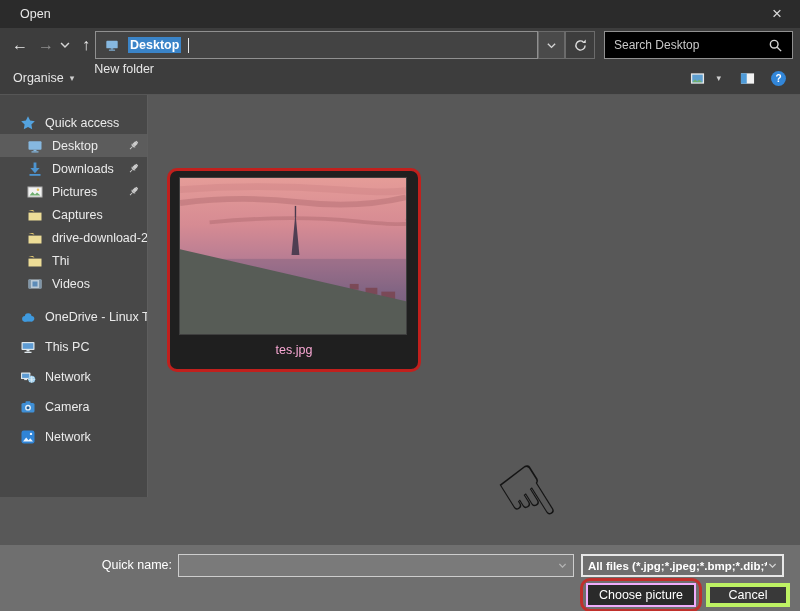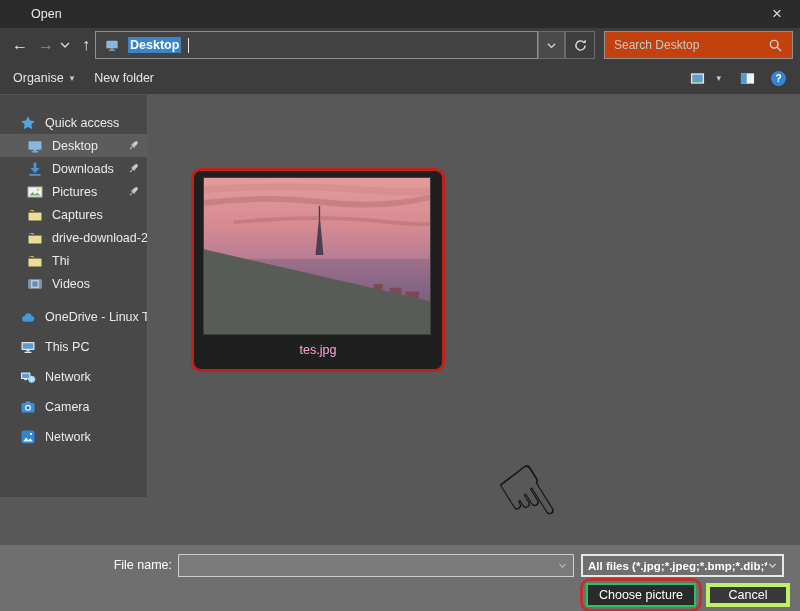--- a/index.html
+++ b/index.html
@@ -1,51 +1,51 @@
 <!DOCTYPE html>
 <html><head>
 <meta charset="utf-8">
 <style>
   html,body{margin:0;padding:0;background:#222;}
   *{box-sizing:border-box;font-family:"Liberation Sans",sans-serif;}
   .app{position:relative;width:800px;height:611px;background:#585858;overflow:hidden;user-select:none;}
 
   
-  .titlebar{height:28px;background:#2b2b2b;color:#e9e9e9;font-size:12.5px;display:flex;align-items:center;padding-left:31px;}
+  .titlebar{height:28px;background:#2b2b2b;color:#e9e9e9;font-size:12.5px;display:flex;align-items:center;padding-left:20px;}
   .close-btn{margin-left:auto;width:46px;height:28px;display:flex;align-items:center;justify-content:center;font-size:17px;color:#d9d9d9;cursor:default;}
 
   
   .navrow{height:34px;background:#3d3d3d;position:relative;}
   .nav-glyph{position:absolute;top:0;height:34px;display:flex;align-items:center;justify-content:center;font-size:16px;color:#e6e6e6;}
   .nav-back{left:8px;width:24px;}
   .nav-fwd{left:34px;width:24px;color:#8f8f8f;}
   .nav-recent{left:58px;width:16px;}
   .nav-up{left:74px;width:24px;}
   .address{position:absolute;left:95px;top:3px;width:443px;height:28px;border:1px solid #909090;background:#434343;display:flex;align-items:center;padding-left:7px;gap:7px;}
   .addr-icon{width:18px;height:14px;}
   .addr-sel{background:#3a84c8;color:#fff;font-size:12.5px;font-weight:bold;padding:1px 2px;}
   .addr-caret{width:1px;height:15px;background:#e8e8e8;}
   .addr-chevron-btn{position:absolute;left:538px;top:3px;width:27px;height:28px;background:#4a4a4a;border:1px solid #6b6b6b;display:flex;align-items:center;justify-content:center;}
   .refresh-btn{position:absolute;left:565px;top:3px;width:30px;height:28px;border:1px solid #6b6b6b;display:flex;align-items:center;justify-content:center;}
-  .search{position:absolute;left:604px;top:3px;width:189px;height:28px;border:1px solid #909090;background:#c2410c;display:flex;align-items:center;}
+  .search{position:absolute;left:604px;top:3px;width:189px;height:28px;border:1px solid #909090;background:#000000;display:flex;align-items:center;}
   .search input{flex:1;background:transparent;border:none;outline:none;color:#d5d5d5;font-size:12px;padding:0 6px 0 9px;min-width:0;}
   .search input::placeholder{color:#c9c9c9;opacity:1;}
   .search .mag{width:15px;height:15px;margin-right:9px;flex:0 0 15px;}
 
   
-  .toolrow{height:33px;background:#3d3d3d;display:flex;align-items:center;border-bottom:1px solid #565656;color:#e6e6e6;font-size:12.5px;}
+  .toolrow{height:33px;background:#3d3d3d;display:flex;border-bottom:1px solid #565656;color:#e6e6e6;font-size:12.5px;}
   .organise{margin-left:13px;display:flex;align-items:center;gap:6px;}
   .tri{font-size:9px;color:#cfcfcf;}
   .newfolder{margin-left:20px;}
   .tool-right{margin-left:auto;display:flex;align-items:center;gap:10px;margin-right:13px;}
   .tool-ic{width:17px;height:15px;display:block;}
   .help-ic{width:17px;height:17px;}
 
   
-  .bodyrow{display:flex;height:402px;gap:24px;}
+  .bodyrow{display:flex;height:402px;}
   .sidebar{width:148px;background:#484848;border-right:1px solid #5e5e5e;padding-top:16px;overflow:hidden;}
   .side-item{display:flex;align-items:center;height:23px;padding-left:20px;gap:9px;color:#ebebeb;font-size:12.5px;white-space:nowrap;}
   .side-item.indent{padding-left:27px;}
   .side-item.group2{height:30px;}
   .side-item.gap{margin-top:7px;}
   .side-item.selected{background:#5c5c5c;}
   .side-item .ic{width:16px;height:16px;flex:0 0 16px;}
   .side-item .lbl{flex:1;overflow:hidden;}
   .side-item .pin{width:13px;height:13px;flex:0 0 13px;margin-right:7px;}
   .main{flex:1;background:#585858;position:relative;}
@@ -58,21 +58,21 @@
   
   .footer{position:absolute;left:0;right:0;bottom:0;height:66px;background:#6f6f6f;}
   .fn-label{position:absolute;left:92px;top:13px;width:80px;text-align:right;color:#fff;font-size:12.5px;}
   .fn-combo{position:absolute;left:178px;top:9px;width:396px;height:23px;background:#7a7a7a;border:1px solid #cdcdcd;display:flex;align-items:center;}
   .fn-combo input{flex:1;background:transparent;border:none;outline:none;color:#fff;font-size:12px;padding:0 4px 0 6px;min-width:0;}
   .fn-combo .chev{width:11px;height:11px;margin-right:5px;opacity:.65;flex:0 0 11px;}
   .ft-select{position:absolute;left:581px;top:9px;width:203px;height:23px;background:#6f6f6f;border:2px solid #e7e7e7;display:flex;align-items:center;color:#fff;font-size:11.5px;font-weight:bold;}
   .ft-select .txt{flex:1;overflow:hidden;white-space:nowrap;padding-left:5px;}
   .ft-select .chev{width:11px;height:11px;margin-right:4px;flex:0 0 11px;}
   .btn{position:absolute;top:38px;height:24px;color:#fff;font-size:12.5px;display:flex;align-items:center;justify-content:center;cursor:default;}
-  .choose-btn{left:586px;width:110px;background:#2a2a2a;border:2px solid #22c55e;}
+  .choose-btn{left:586px;width:110px;background:#2a2a2a;border:2px solid #f0abfc;}
   .cancel-btn{left:706px;width:84px;background:#393939;border:4px solid #bef264;}
   .choose-ring{position:absolute;left:580px;top:33px;width:122px;height:34px;border:3px solid #c0302c;border-radius:10px;pointer-events:none;}
 
   
   .hand{position:absolute;left:494px;top:458px;font-size:76px;line-height:1;color:#141414;transform:rotate(58deg);font-family:"DejaVu Sans",sans-serif;z-index:6;pointer-events:none;}
 </style>
 </head>
 <body>
 
 <svg width="0" height="0" style="position:absolute" aria-hidden="true">
@@ -356,21 +356,21 @@
           </g>
           <path d="M0 74L229 128v34H0z" fill="#575c56"></path>
         </svg>
         <div class="tile-label">tes.jpg</div>
       </div>
 
     </div>
   </div>
 
   <div class="footer">
-    <span class="fn-label">File name:</span>
+    <span class="fn-label">Quick name:</span>
     <div class="fn-combo">
       <input type="text" value="" style="">
       <svg class="chev" viewBox="0 0 16 16">
           <use href="#chevron-down-icon"></use>
         </svg>
     </div>
     <div class="ft-select">
       <span class="txt">All files (*.jpg;*.jpeg;*.bmp;*.dib;*.png</span>
       <svg class="chev" viewBox="0 0 16 16">
           <use href="#chevron-down-icon"></use>

